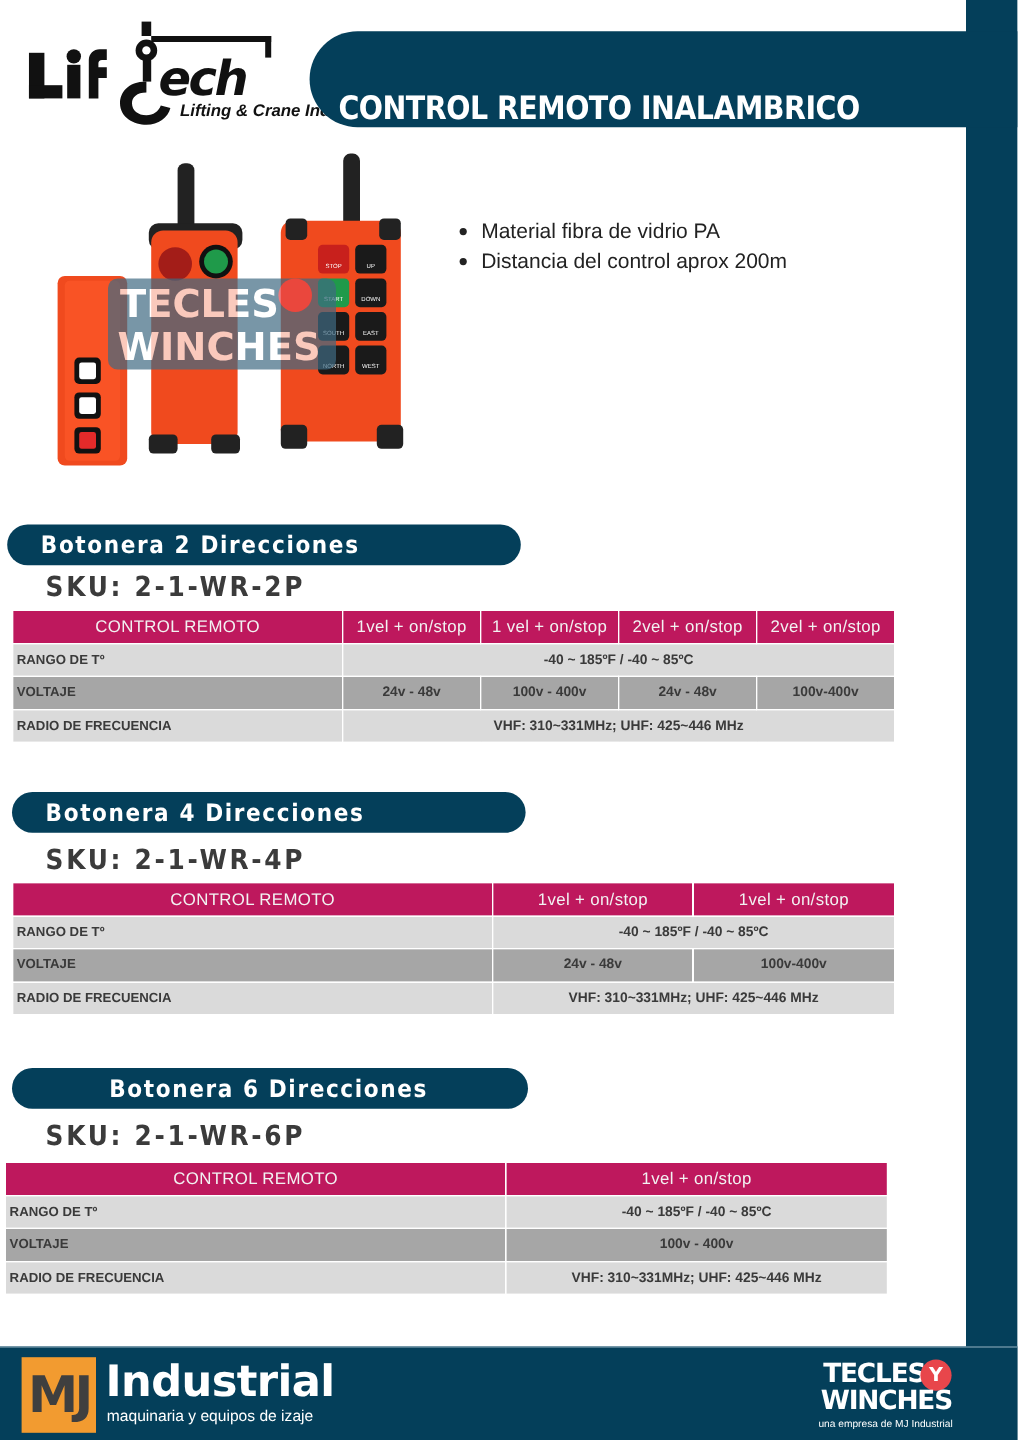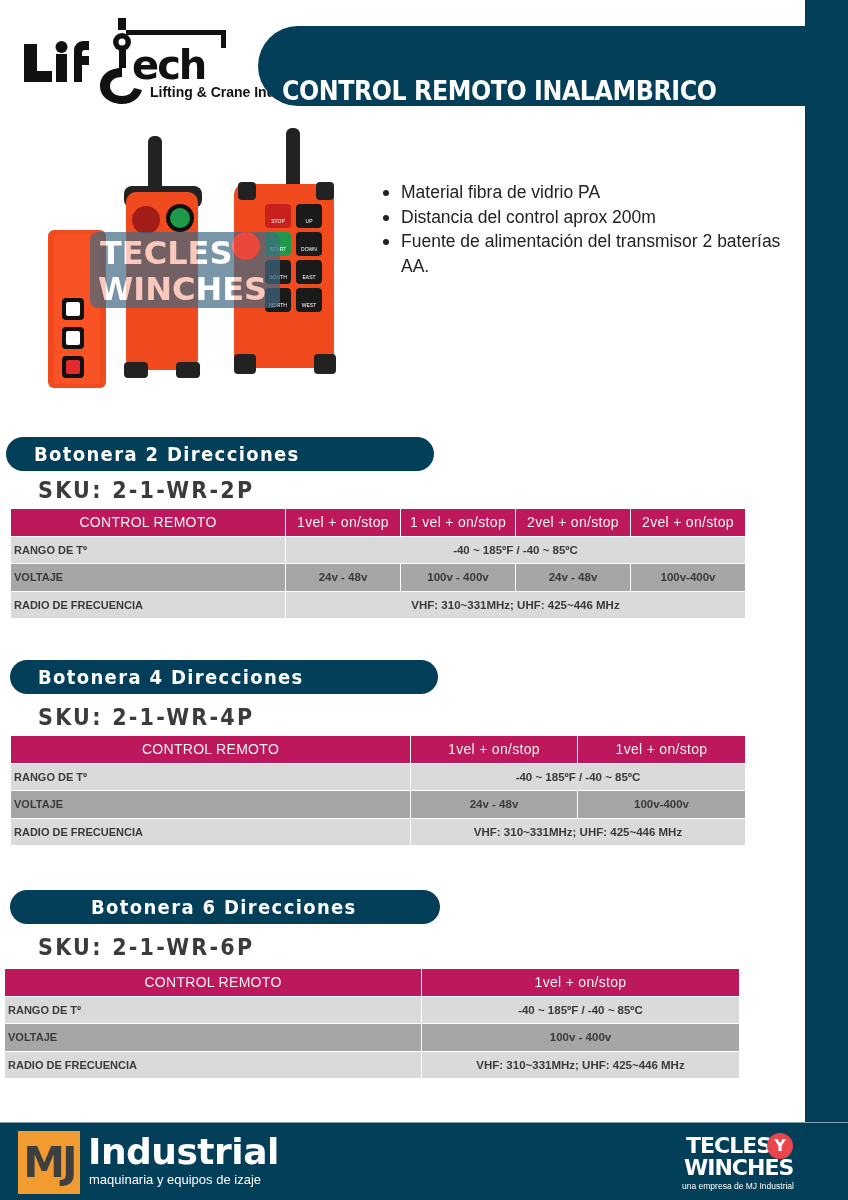--- a/index.html
+++ b/index.html
@@ -3,21 +3,21 @@
   <meta charset="utf-8">
   <style>
     * { box-sizing: border-box; margin: 0; padding: 0; }
     html, body { width: 848px; height: 1200px; overflow: hidden; background: #ffffff; }
     body { position: relative; font-family: "Liberation Sans", sans-serif; color: #222; }
 
     .right-bar { position: absolute; left: 805px; top: 0; width: 43px; height: 1200px; background: #043f5a; }
     .bottom-bar { position: absolute; left: 0; top: 1122px; width: 848px; height: 78px; background: #043f5a; border-top: 1px solid #7fa0b2; }
 
     
-    .logo { position: absolute; left: 24px; top: 16px; width: 210px; height: 92px; }
+    .logo { position: absolute; left: 24px; top: 16px; width: 210px; height: 92px; font-style: italic; }
     .logo-tag { position: absolute; left: 110px; top: 68px; font-size: 14px; font-weight: bold; color: #111; white-space: nowrap; padding-left: 16px; }
     .logo-svg { position: absolute; left: 0; top: 0; }
 
     .title-pill { position: absolute; left: 258px; top: 26px; width: 590px; height: 80px; background: #043f5a; border-radius: 40px 0 0 40px; display: flex; align-items: flex-end; padding-left: 24px; }
     .title-pill span { color: #fff; font-family: "DejaVu Sans", sans-serif; font-weight: bold; font-size: 27px; letter-spacing: -0.5px; transform: scaleX(0.88); transform-origin: left center; white-space: nowrap; }
 
     
     .product { position: absolute; left: 40px; top: 122px; width: 310px; height: 272px; }
 
     
@@ -133,21 +133,20 @@
     <rect x="50" y="110" width="190" height="76" rx="8" fill="#3f6a82"></rect>
     <circle cx="206" cy="124" r="14" fill="#e8464b"></circle>
     <text x="60" y="142" font-family="DejaVu Sans, sans-serif" font-weight="bold" font-size="32" fill="#fff">TECLES</text>
     <text x="58" y="178" font-family="DejaVu Sans, sans-serif" font-weight="bold" font-size="32" fill="#fff">WINCHES</text>
   </g>
 </svg>
 
 <ul class="features">
   <li>Material fibra de vidrio PA</li>
   <li>Distancia del control aprox 200m</li>
-  <li>Fuente de alimentación del transmisor 2 baterías AA.</li>
 </ul>
 
 <div class="sec-pill" style="left:6px; top:437px; width:428px;">
   <span>Botonera 2 Direcciones</span>
 </div>
 <div class="sku" style="left:38px; top:477px;">SKU: 2-1-WR-2P</div>
 <table class="spec" style="left:10px; top:508px; width:735px;">
   <colgroup>
       <col style="width:275px">
       <col style="width:115px">

